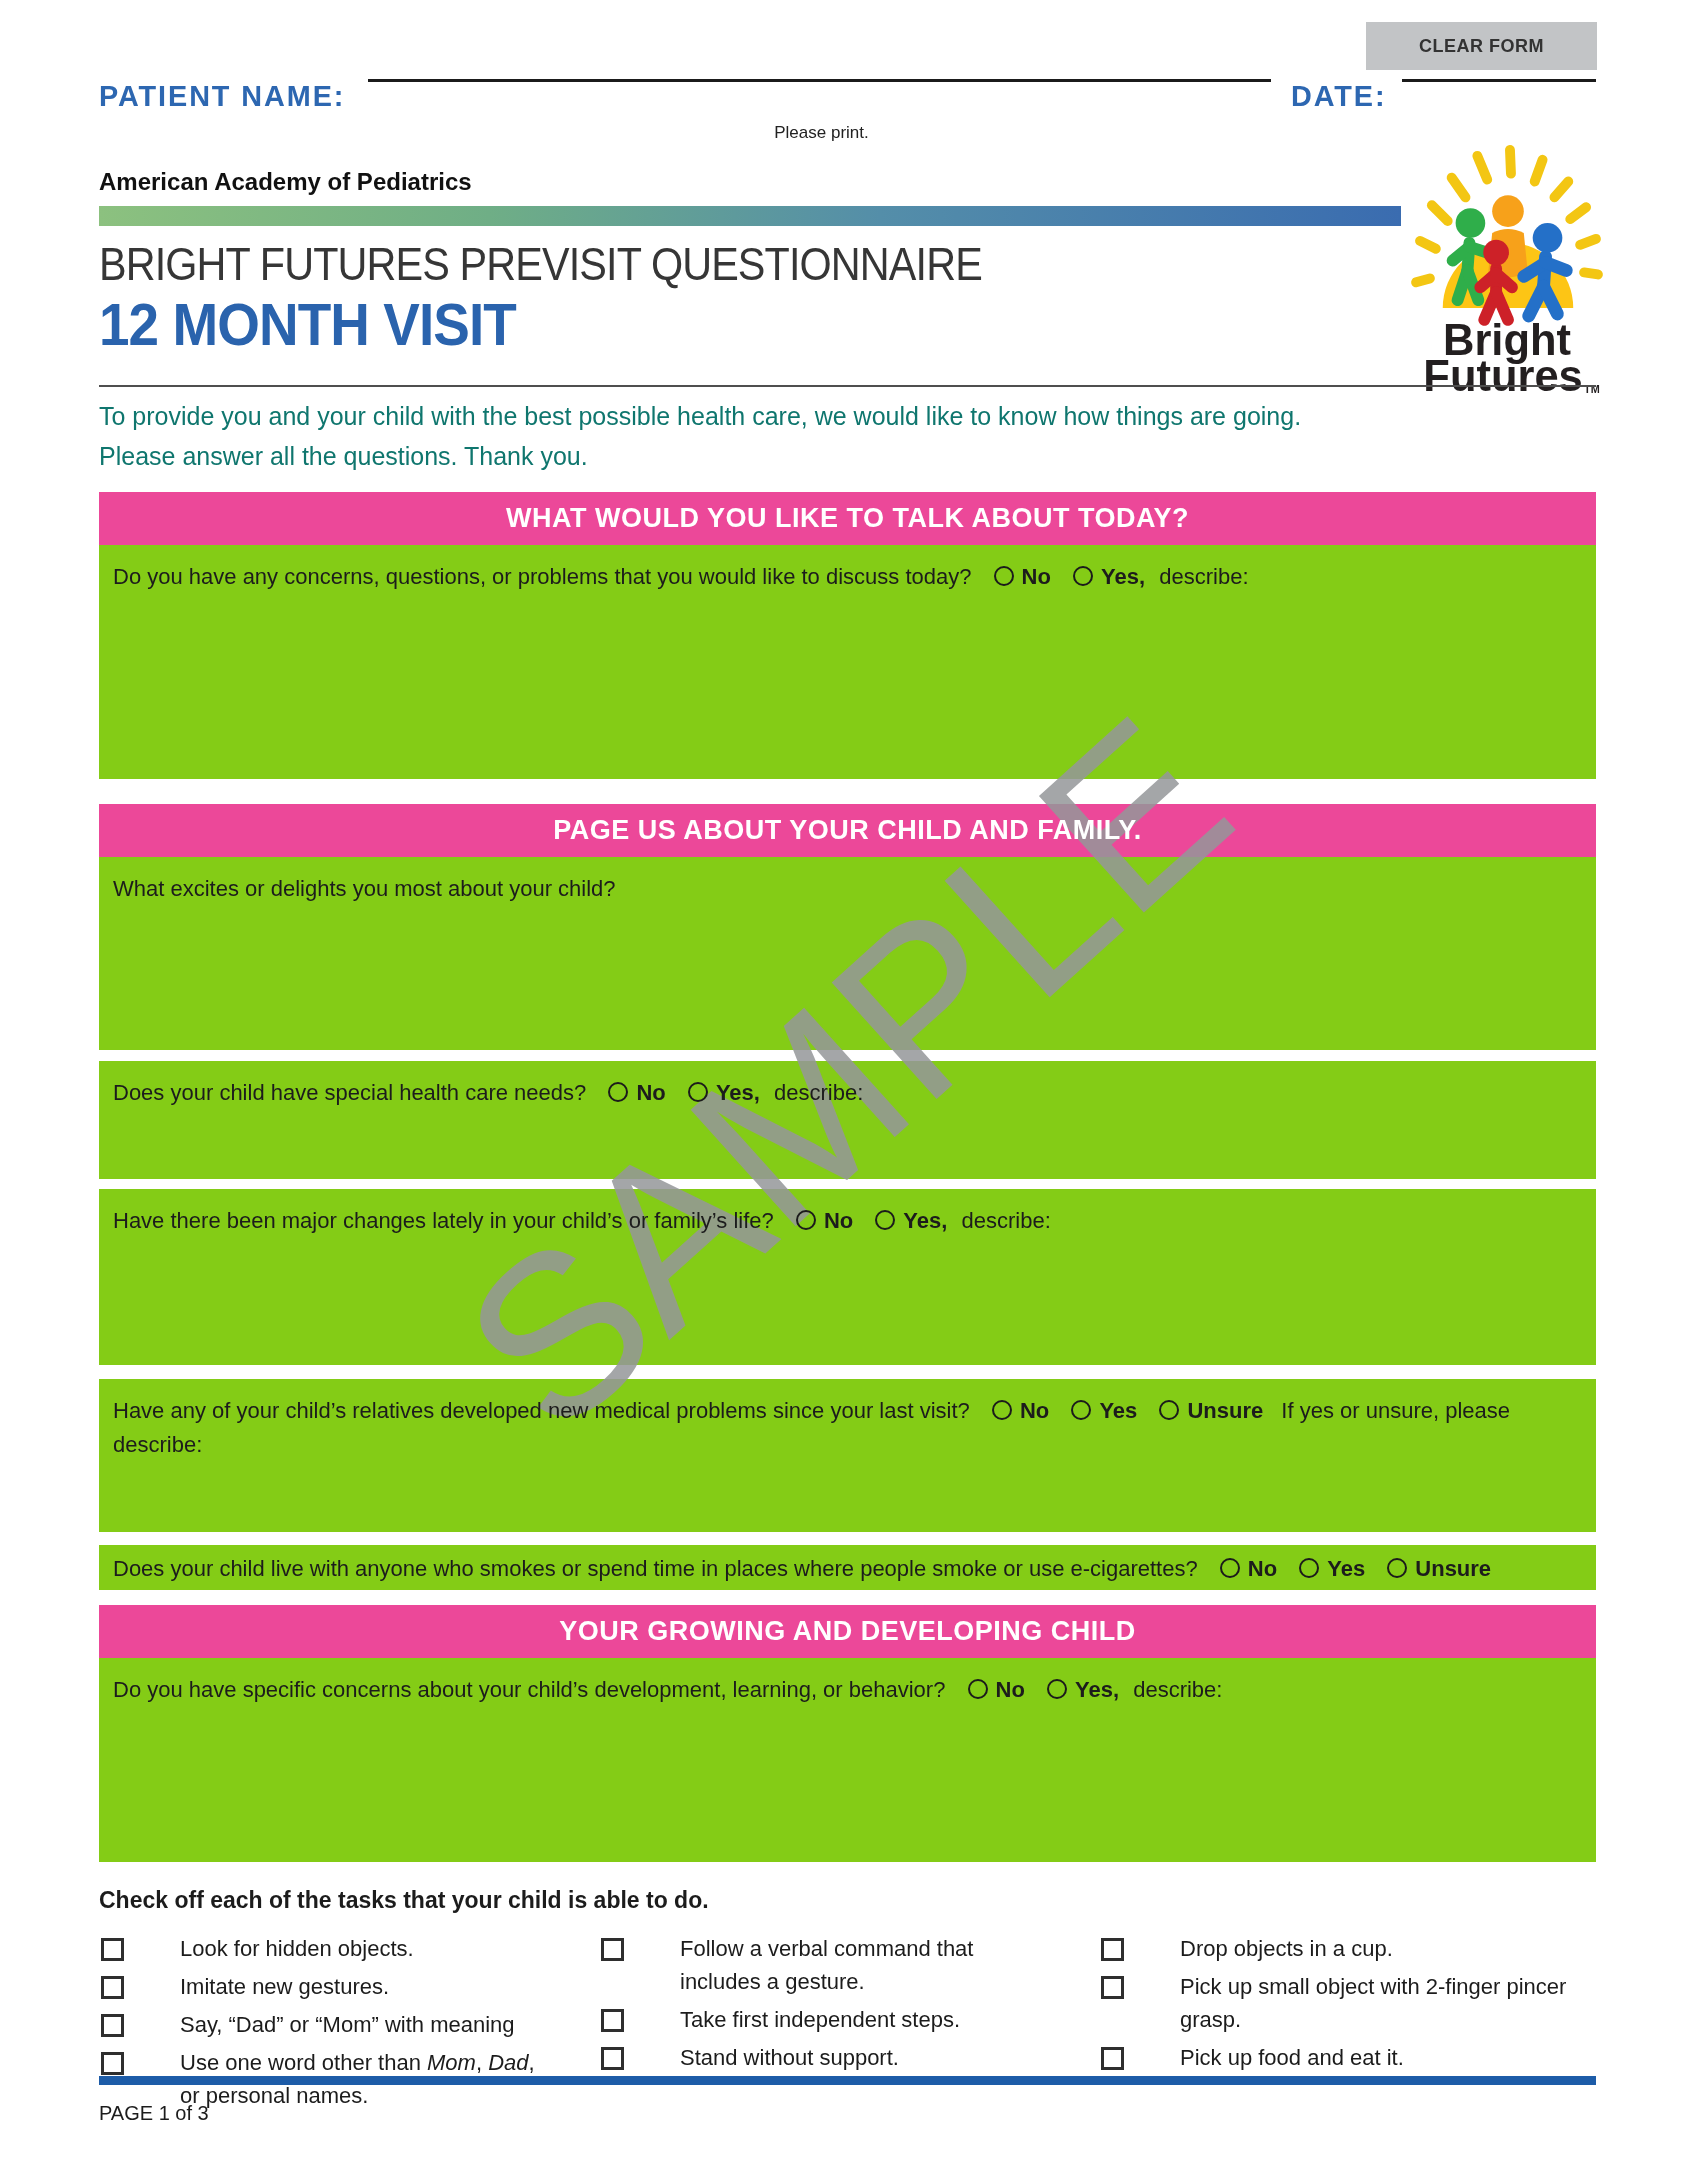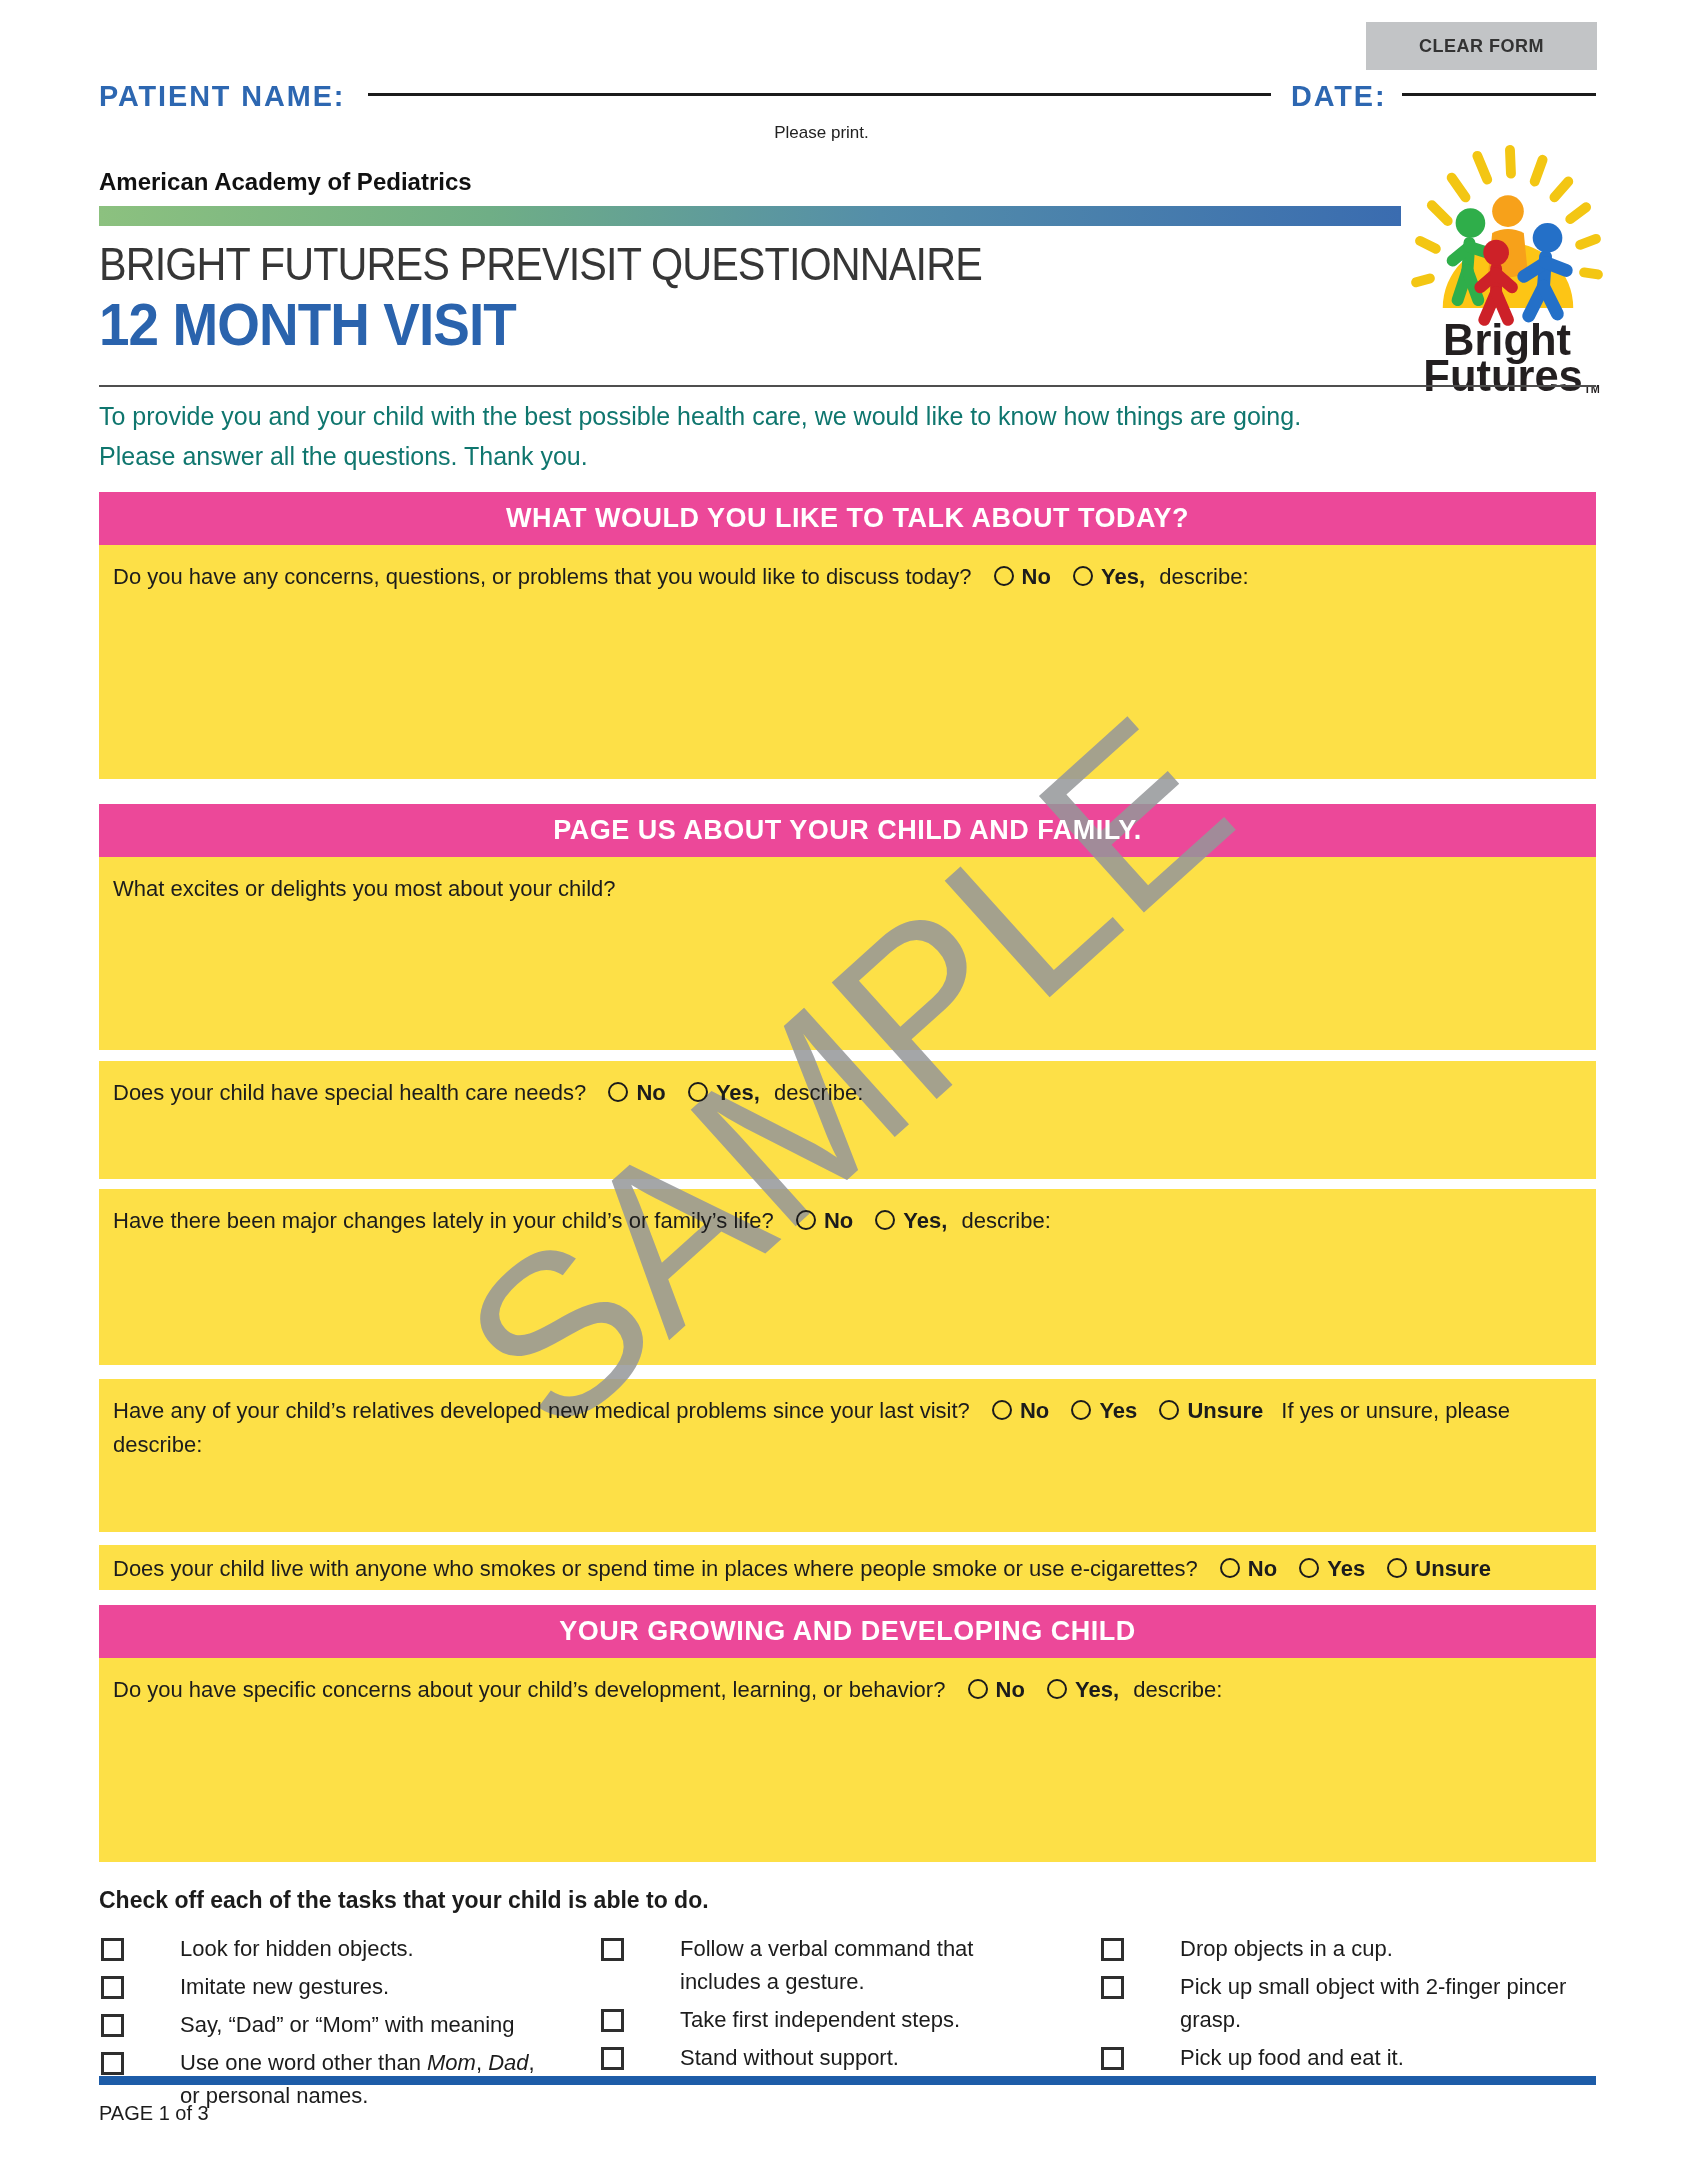--- a/index.html
+++ b/index.html
@@ -8,21 +8,21 @@
     font-family:"Liberation Sans", sans-serif; color:#1c1c1c; overflow:hidden;
   }
   
   .clear-form-btn{
     position:absolute; left:1366px; top:22px; width:231px; height:48px;
     background:#c2c4c6; border:none; font-family:"Liberation Sans",sans-serif;
     font-size:18px; font-weight:bold; color:#333; letter-spacing:0.5px; cursor:pointer;
   }
   .top-row{
     position:absolute; left:99px; right:87px; top:79px;
-    display:flex; align-items:center;
+    display:flex; align-items:flex-start;
   }
   .field-label{
     color:#2d67b1; font-weight:bold; font-size:30px; letter-spacing:2px;
     transform:scaleX(.96); transform-origin:left bottom; white-space:nowrap;
   }
   .fill-line{flex:1 1 auto; border-bottom:3px solid #1b1b1b; height:0; margin:0 6px 4px 12px;}
   .date-label{margin-left:14px;}
   .date-line{flex:0 0 194px; border-bottom:3px solid #1b1b1b; height:0; margin:0 0 4px 12px;}
   .please-print{position:absolute; left:693px; top:123px; width:257px; text-align:center; font-size:17px; color:#222;}
 
@@ -47,21 +47,21 @@
     color:#0f766e; font-size:25px; line-height:40px;
   }
 
   
   .main{position:absolute; left:99px; top:492px; width:1497px;}
   .green-bar{
     height:53px; background:#ec4899; color:#ffffff; font-weight:bold; font-size:27px;
     display:flex; align-items:center; justify-content:center; letter-spacing:0.5px;
   }
   .green-bar span{position:relative; z-index:3;}
-  .sec{background:#fde047; box-sizing:border-box; padding:15px 14px;}
+  .sec{background:#84cc16; box-sizing:border-box; padding:15px 14px;}
   .sec p{margin:0; font-size:22px; line-height:34px; position:relative; z-index:3;}
   .sec .resp{position:relative; z-index:1;}
   .opt{font-weight:bold;}
   .radio{
     display:inline-block; width:16px; height:16px; border:2px solid #1b1b1b; border-radius:50%;
     vertical-align:-2px; margin:0 8px 0 16px; background:transparent;
   }
   .suffix{margin-left:8px;}
   .h236{height:234px; margin-bottom:25px;}
   .h195{height:193px; margin-bottom:11px;}

